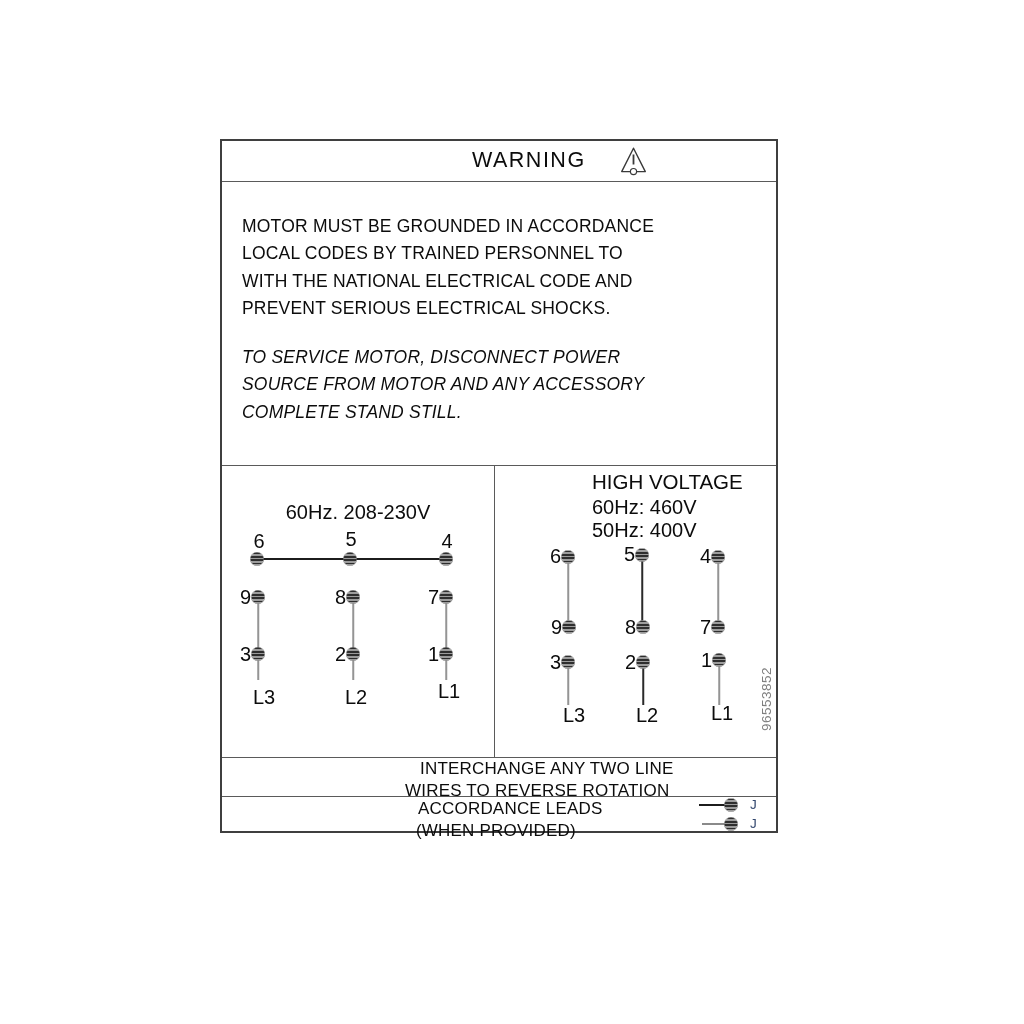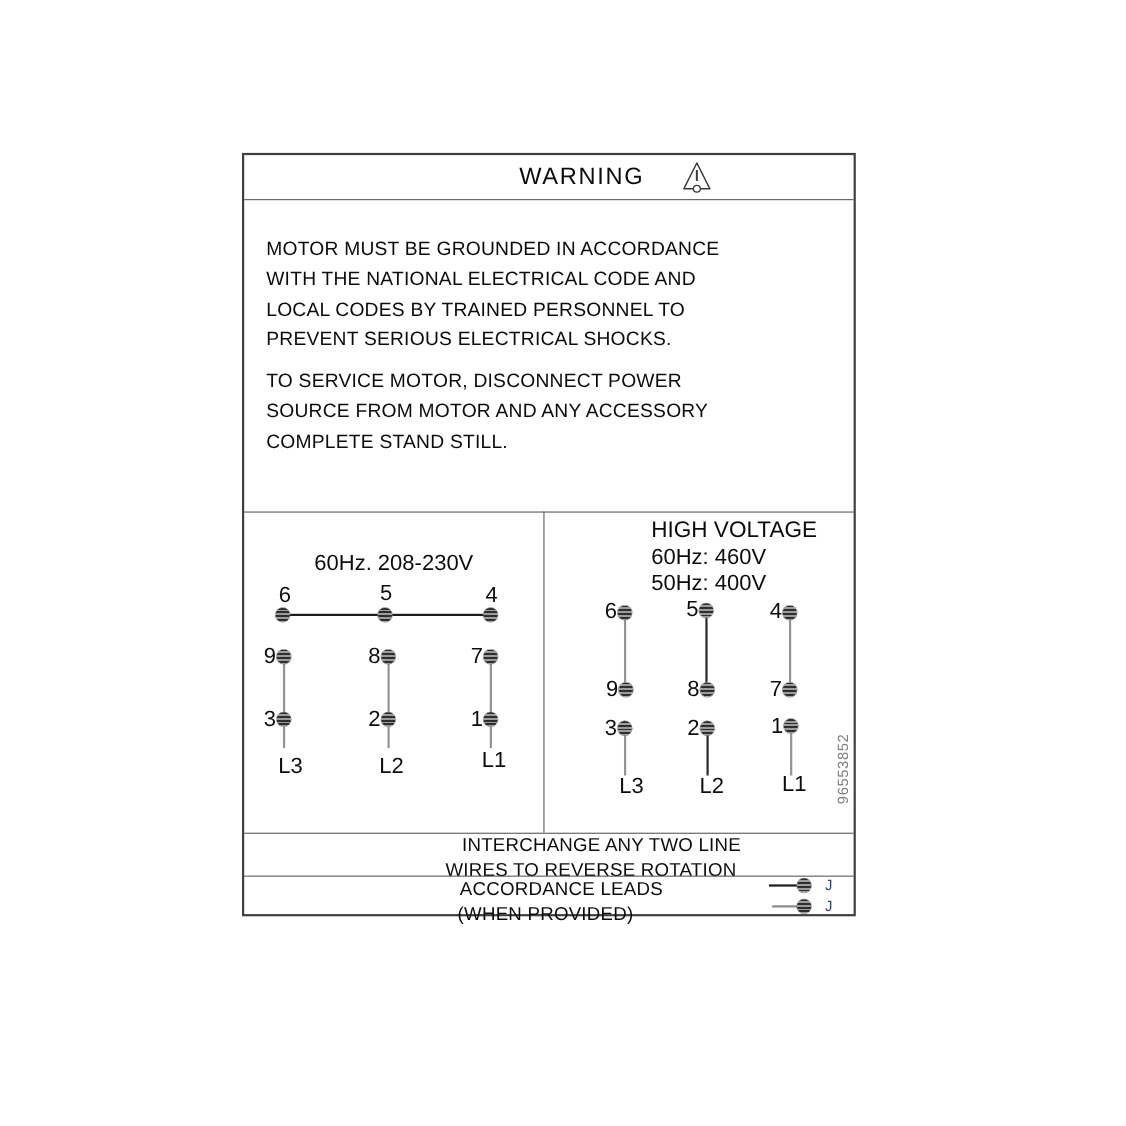--- a/index.html
+++ b/index.html
@@ -38,25 +38,25 @@
     <div class="hdiv" style="top:40px;"></div>
     <svg class="abs" style="left:398px;top:5px;z-index:3;" width="27" height="30" viewBox="0 0 27 30">
       <path d="M13.5 2.2 L25.3 25.6 L1.7 25.6 Z" fill="none" stroke="#3a3a3a" stroke-width="1.4" stroke-linejoin="round"></path>
       <line x1="13.5" y1="8.5" x2="13.5" y2="18.5" stroke="#3a3a3a" stroke-width="1.8"></line>
       <circle cx="13.5" cy="25.6" r="3.1" fill="#ffffff" stroke="#3a3a3a" stroke-width="1.2"></circle>
     </svg>
     <div class="warn-title">WARNING</div>
 
     <div class="para" style="top:64px;">
       <div>MOTOR MUST BE GROUNDED IN ACCORDANCE</div>
+      <div>LOCAL CODES BY TRAINED PERSONNEL TO</div>
       <div>WITH THE NATIONAL ELECTRICAL CODE AND</div>
-      <div>LOCAL CODES BY TRAINED PERSONNEL TO</div>
       <div>PREVENT SERIOUS ELECTRICAL SHOCKS.</div>
     </div>
-    <div class="para" style="top:184px;">
+    <div class="para" style="top:195px;font-style:italic;">
       <div>TO SERVICE MOTOR, DISCONNECT POWER</div>
       <div>SOURCE FROM MOTOR AND ANY ACCESSORY</div>
       <div>COMPLETE STAND STILL.</div>
     </div>
 
     <div class="hdiv" style="top:324px;"></div>
     <div class="vdiv" style="left:272px;top:324px;height:292px;"></div>
 
     <div class="panel-title" style="left:0;top:361px;width:272px;text-align:center;font-size:20px;">60Hz. 208-230V</div>
 

